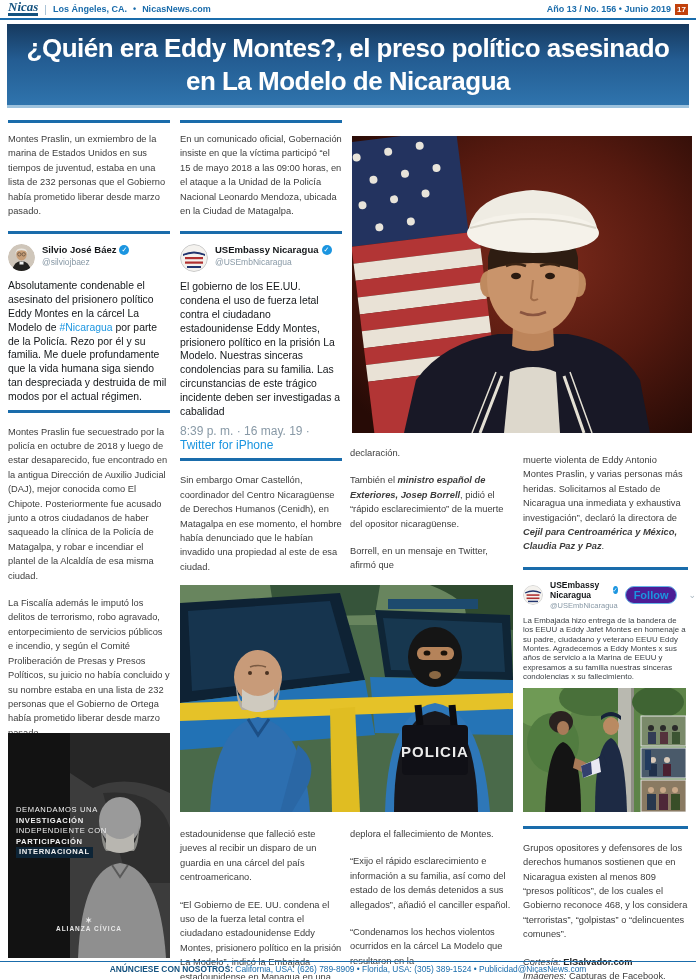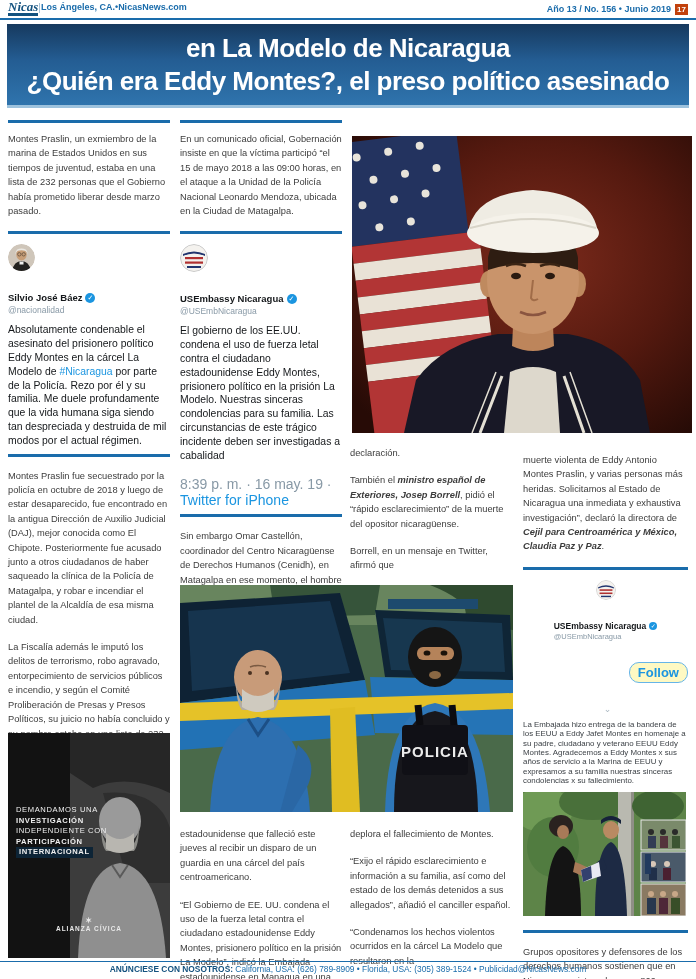--- a/index.html
+++ b/index.html
@@ -5,21 +5,21 @@
   * { margin:0; padding:0; box-sizing:border-box; }
   html,body { background:#e8e8e8; }
   #page {
     position:relative; width:696px; height:979px; margin:0 auto;
     background:#ffffff; font-family:"Liberation Sans", sans-serif;
     overflow:hidden;
   }
   
   .masthead { position:absolute; left:8px; right:8px; top:1px; height:16px;
     display:flex; justify-content:space-between; align-items:center; color:#1a6cab; }
-  .mh-left { display:flex; align-items:flex-start; }
+  .mh-left { display:flex; align-items:center; gap:6px; }
   .logo { font-family:"Liberation Serif", serif; font-weight:bold; font-style:italic;
     font-size:13px; color:#14527f; line-height:10px; }
   .logo-bar { height:3px; background:#14527f; margin-top:1px; }
   .mh-divider { color:#9ab8cf; font-size:10px; }
   .mh-loc { font-weight:bold; font-size:9px; }
   .mh-right { display:flex; align-items:center; gap:4px; font-weight:bold; font-size:9px; }
   .page-box { background:#c2410c; color:#fff; font-size:8px; font-weight:bold;
     width:13px; height:11px; display:flex; align-items:center; justify-content:center; }
   .masthead-rule { position:absolute; left:0; right:0; top:18px; height:2px; background:#1a6cab; }
   
@@ -29,32 +29,32 @@
     color:#fff; text-align:center; padding-top:8px; }
   .headline-band .h1 { font-size:26px; font-weight:bold; line-height:33px; letter-spacing:-0.5px; white-space:nowrap; }
   
   .col { position:absolute; }
   .rule { height:3px; background:#1a6cab; }
   .body-p { font-size:9.3px; line-height:14.4px; color:#3c3c3c; margin:9px 0 13px 0; }
   .subhead { font-size:9.3px; line-height:14.4px; color:#222; font-weight:bold; margin:0; }
   .bi { font-weight:bold; font-style:italic; }
   
   .tweet { padding:10px 0 6px 0; background:#fff; }
-  .tweet-header { display:flex; align-items:flex-start; gap:21px;flex-direction:column; }
+  .tweet-header { display:flex; align-items:flex-start; gap:7px; }
   .avatar { border-radius:50%; overflow:hidden; flex:0 0 auto; }
   .t-name-row { display:flex; align-items:center; gap:3px; }
   .tweet-name { font-weight:bold; font-size:9.5px; color:#14171a; }
   .verified { display:inline-flex; width:10px; height:10px; border-radius:50%;
     background:#1b95e0; color:#fff; font-size:7px; align-items:center; justify-content:center; }
   .tweet-handle { font-size:8.5px; color:#8899a6; margin-top:2px; }
   .tweet-body { font-size:10.4px; line-height:13.8px; color:#14171a; margin-top:8px; }
   .link { color:#1b95e0; text-decoration:none; cursor:pointer; }
-  .tweet-meta { font-size:14px; color:#8899a6; margin-top:14px; }
+  .tweet-meta { font-size:12px; color:#8899a6; margin-top:6px; }
   .follow-btn { margin-left:auto; border:1px solid #66b5e8; color:#1b95e0;
-    font-size:13px; font-weight:bold; border-radius:10px; padding:2px 8px; background:#fef9c3; cursor:pointer; }
+    font-size:11px; font-weight:bold; border-radius:10px; padding:2px 8px; background:#4c1d95; cursor:pointer; }
   .chev { color:#aab8c2; font-size:9px; margin-left:4px; }
   .tweet-sm .tweet-name { font-size:8.5px; }
   .tweet-sm .tweet-handle { font-size:7.5px; margin-top:1px; }
   .tweet-sm .tweet-body { font-size:7.9px; line-height:9.4px; margin-top:6px; color:#3a3f44; }
   
   .photo { position:absolute; display:block; }
   
   .justicia { position:absolute; left:8px; top:733px; width:162px; height:208px; }
   .justicia svg { position:absolute; inset:0; }
   .j-lines { position:absolute; left:8px; top:72px; color:#f0f0f0; font-size:7.6px;
@@ -93,22 +93,22 @@
       <span class="mh-loc">NicasNews.com</span>
     </div>
     <div class="mh-right">
       <span>Año 13 / No. 156 • Junio 2019</span>
       <span class="page-box">17</span>
     </div>
   </div>
   <div class="masthead-rule"></div>
 
   <div class="headline-band">
+    <div class="h1">¿Quién era Eddy Montes?, el preso político asesinado</div>
     <div class="h1">en La Modelo de Nicaragua</div>
-    <div class="h1">¿Quién era Eddy Montes?, el preso político asesinado</div>
   </div>
 
   <div class="col" style="left:8px; top:120px; width:162px;">
     <div class="rule"></div>
     <p class="body-p">Montes Praslin, un exmiembro de la marina de Estados Unidos en sus tiempos de juventud, estaba en una lista de 232 personas que el Gobierno había prometido liberar desde marzo pasado.</p>
     <div class="rule"></div>
 
     <div class="tweet">
       <div class="tweet-header">
         <span class="avatar" style="width:27px;height:27px;">
@@ -120,21 +120,21 @@
             <path d="M7.5,9 Q8,4.5 13.5,4.2 Q19,4.5 19.5,9 Q19.6,11.5 19,13 Q20.5,8 17,6.8 Q13.5,5.8 10,6.8 Q6.6,8 8,13 Q7.4,11.5 7.5,9 Z" fill="#e9e7e2"></path>
             <circle cx="11.3" cy="10.3" r="1.7" fill="none" stroke="#5a4a3a" stroke-width="0.7"></circle>
             <circle cx="15.7" cy="10.3" r="1.7" fill="none" stroke="#5a4a3a" stroke-width="0.7"></circle>
           </svg>
         </span>
         <div>
           <div class="t-name-row">
             <span class="tweet-name">Silvio José Báez</span>
             <span class="verified">✓</span>
           </div>
-          <div class="tweet-handle">@nacionalidad</div>
+          <div class="tweet-handle">@silviojbaez</div>
         </div>
       </div>
       <div class="tweet-body"><span>Absolutamente condenable el asesinato del prisionero político Eddy Montes en la cárcel La Modelo de </span><span class="link">#Nicaragua</span><span> por parte de la Policía. Rezo por él y su familia. Me duele profundamente que la vida humana siga siendo tan despreciada y destruida de mil modos por el actual régimen.</span></div>
     </div>
 
     <div class="rule"></div>
     <p class="body-p" style="margin-top:12px;">Montes Praslin fue secuestrado por la policía en octubre de 2018 y luego de estar desaparecido, fue encontrado en la antigua Dirección de Auxilio Judicial (DAJ), mejor conocida como El Chipote. Posteriormente fue acusado junto a otros ciudadanos de haber saqueado la clínica de la Policía de Matagalpa, y robar e incendiar el plantel de la Alcaldía de esa misma ciudad.</p>
     <p class="body-p">La Fiscalía además le imputó los delitos de terrorismo, robo agravado, entorpecimiento de servicios públicos e incendio, y según el Comité Proliberación de Presas y Presos Políticos, su juicio no había concluido y su nombre estaba en una lista de 232 personas que el Gobierno de Ortega había prometido liberar desde marzo pasado.</p>
   </div>
 

